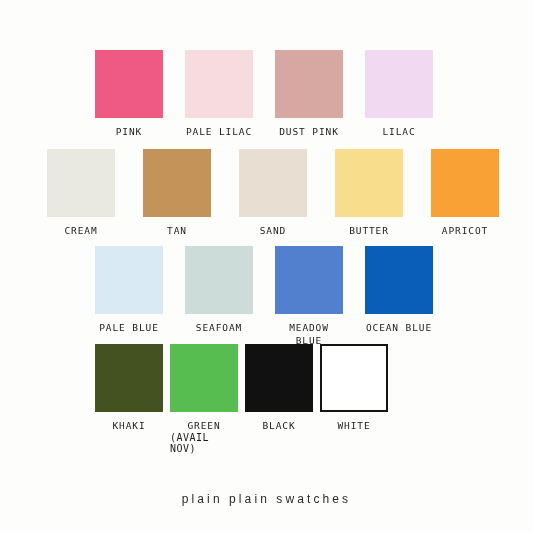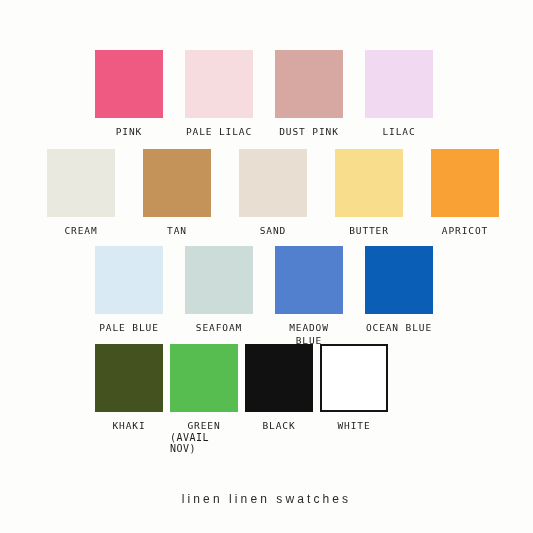--- a/index.html
+++ b/index.html
@@ -163,14 +163,14 @@
           <div class="chip" style="background: rgb(17, 17, 17);"></div>
           <div class="chip-label">BLACK</div>
         </div>
         <div class="swatch-cell">
           <div class="chip bordered" style="background: rgb(255, 255, 255);"></div>
           <div class="chip-label">WHITE</div>
         </div>
       </div>
     </div>
 
-  <div id="footer-caption">linen linen swatches</div>
+  <div id="footer-caption">plain plain swatches</div>
 </div>
 
 </body></html>

